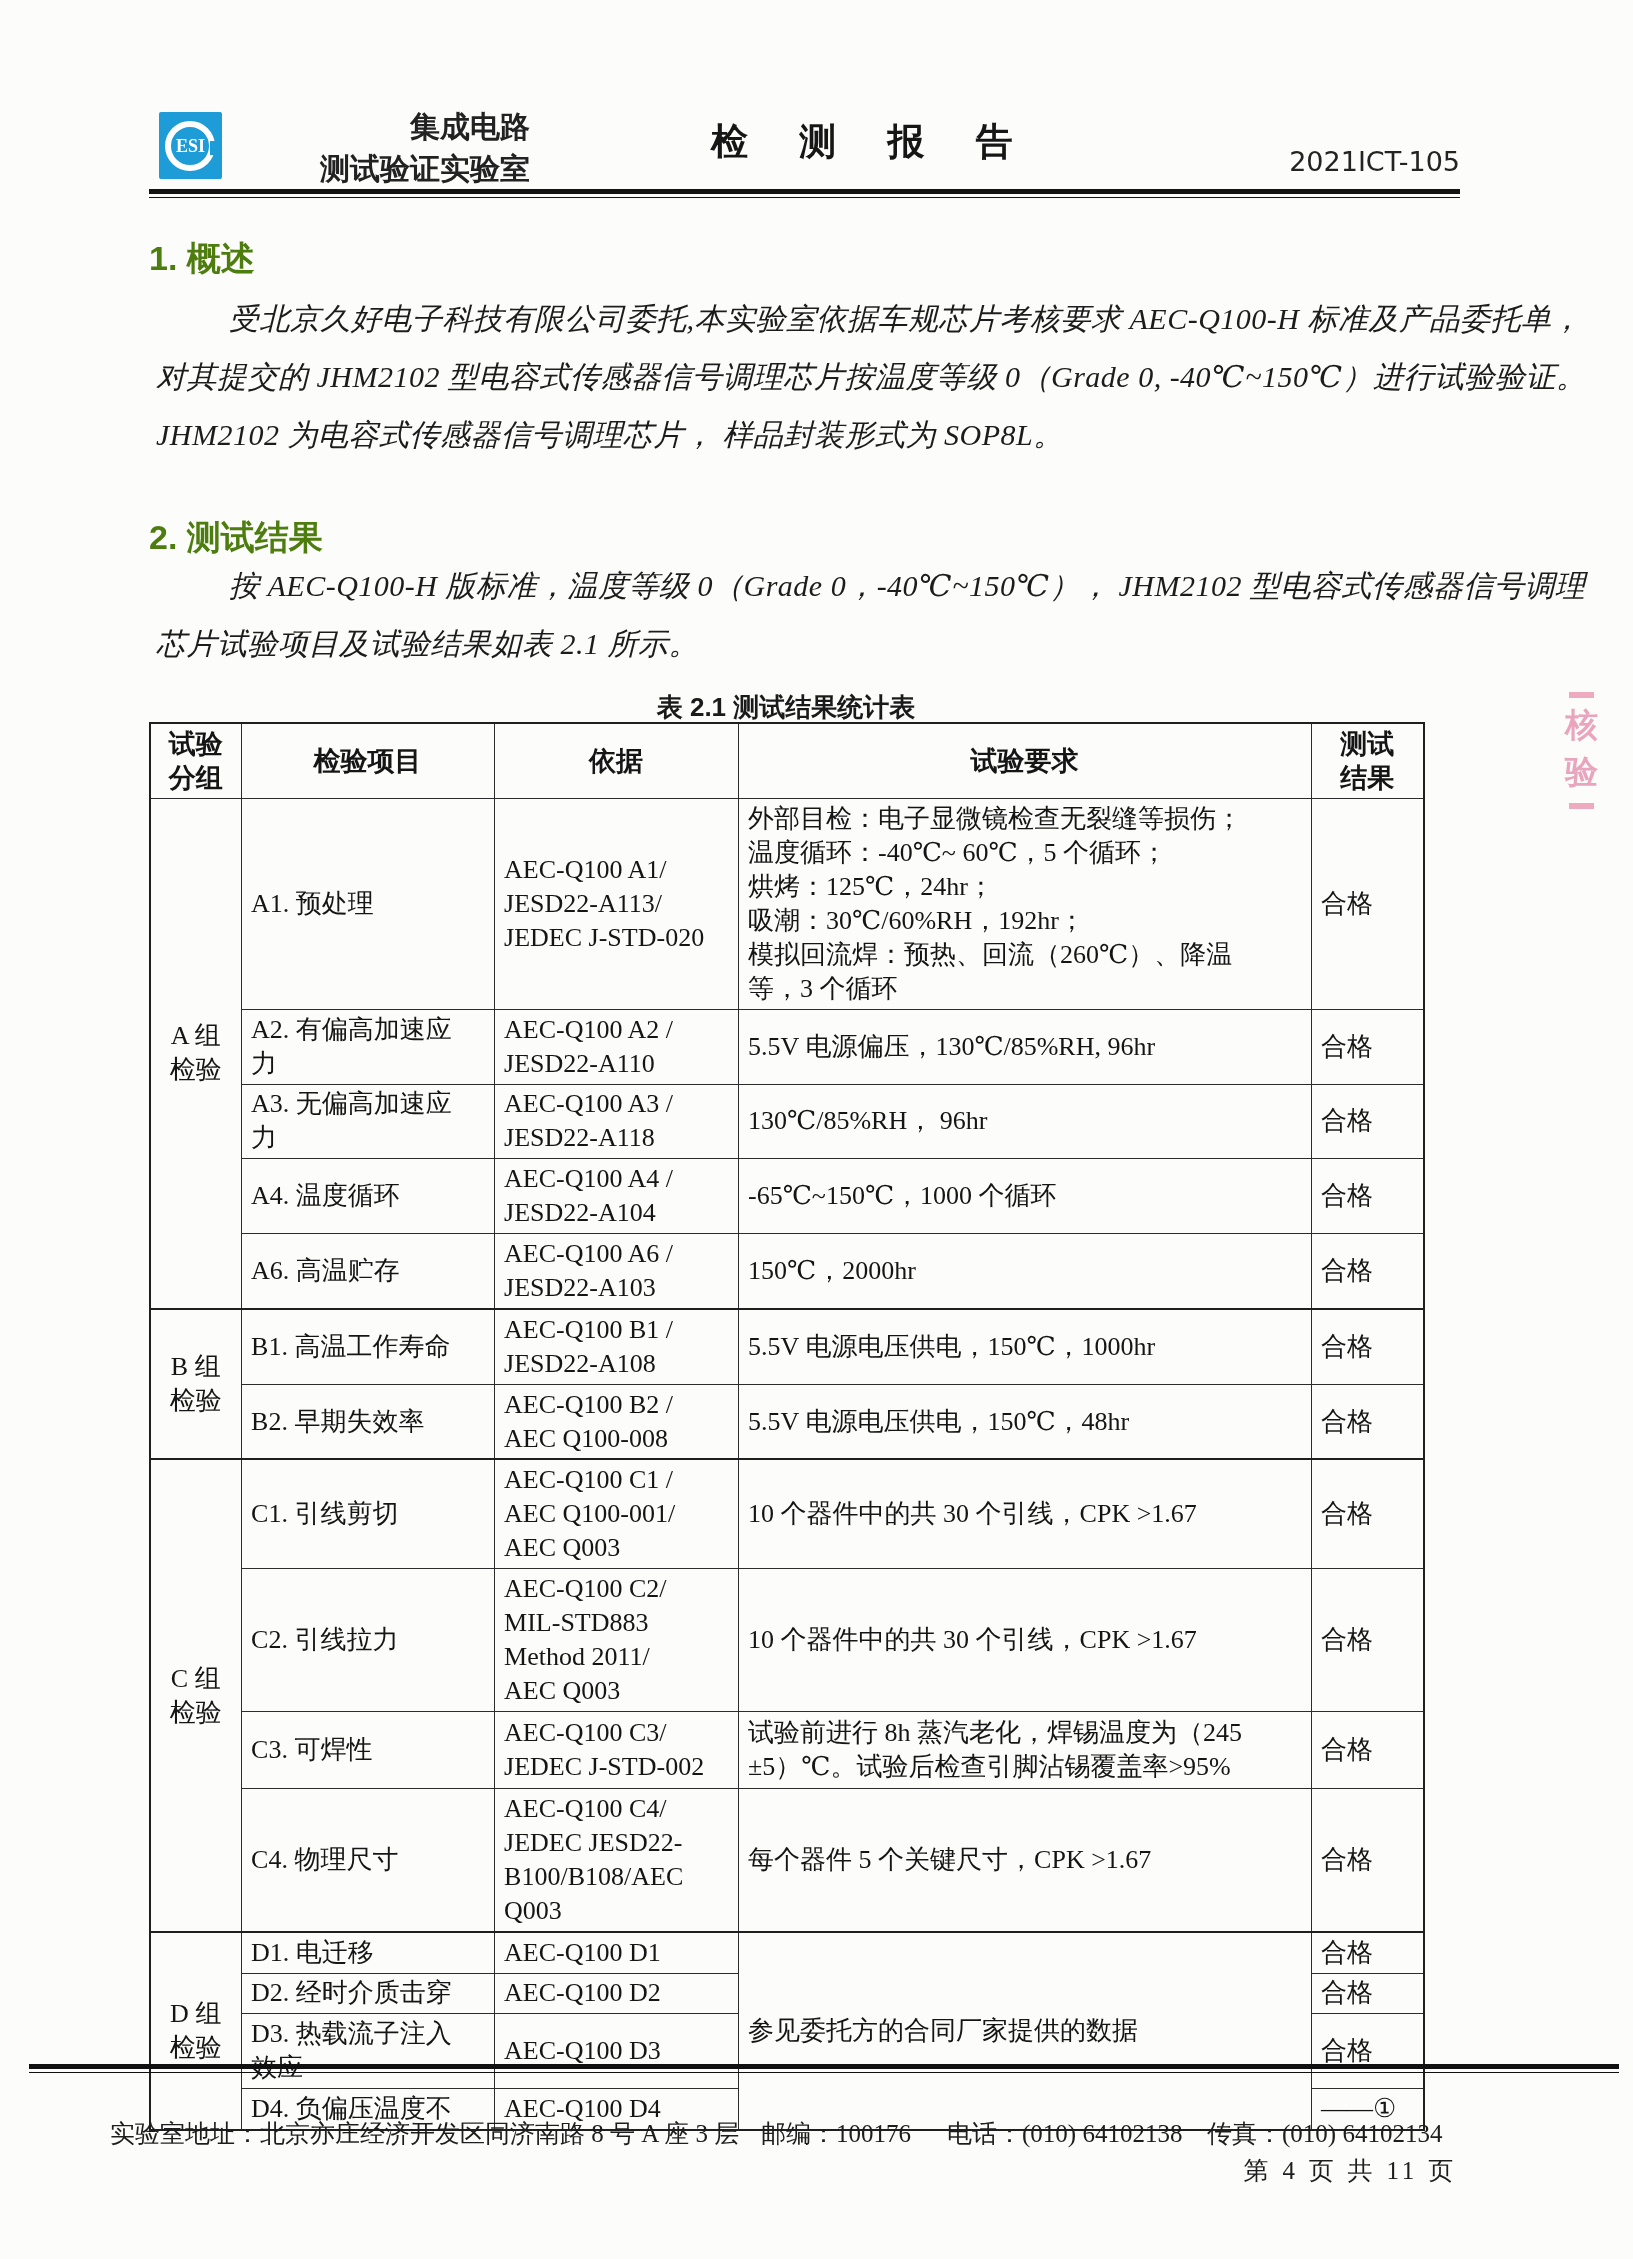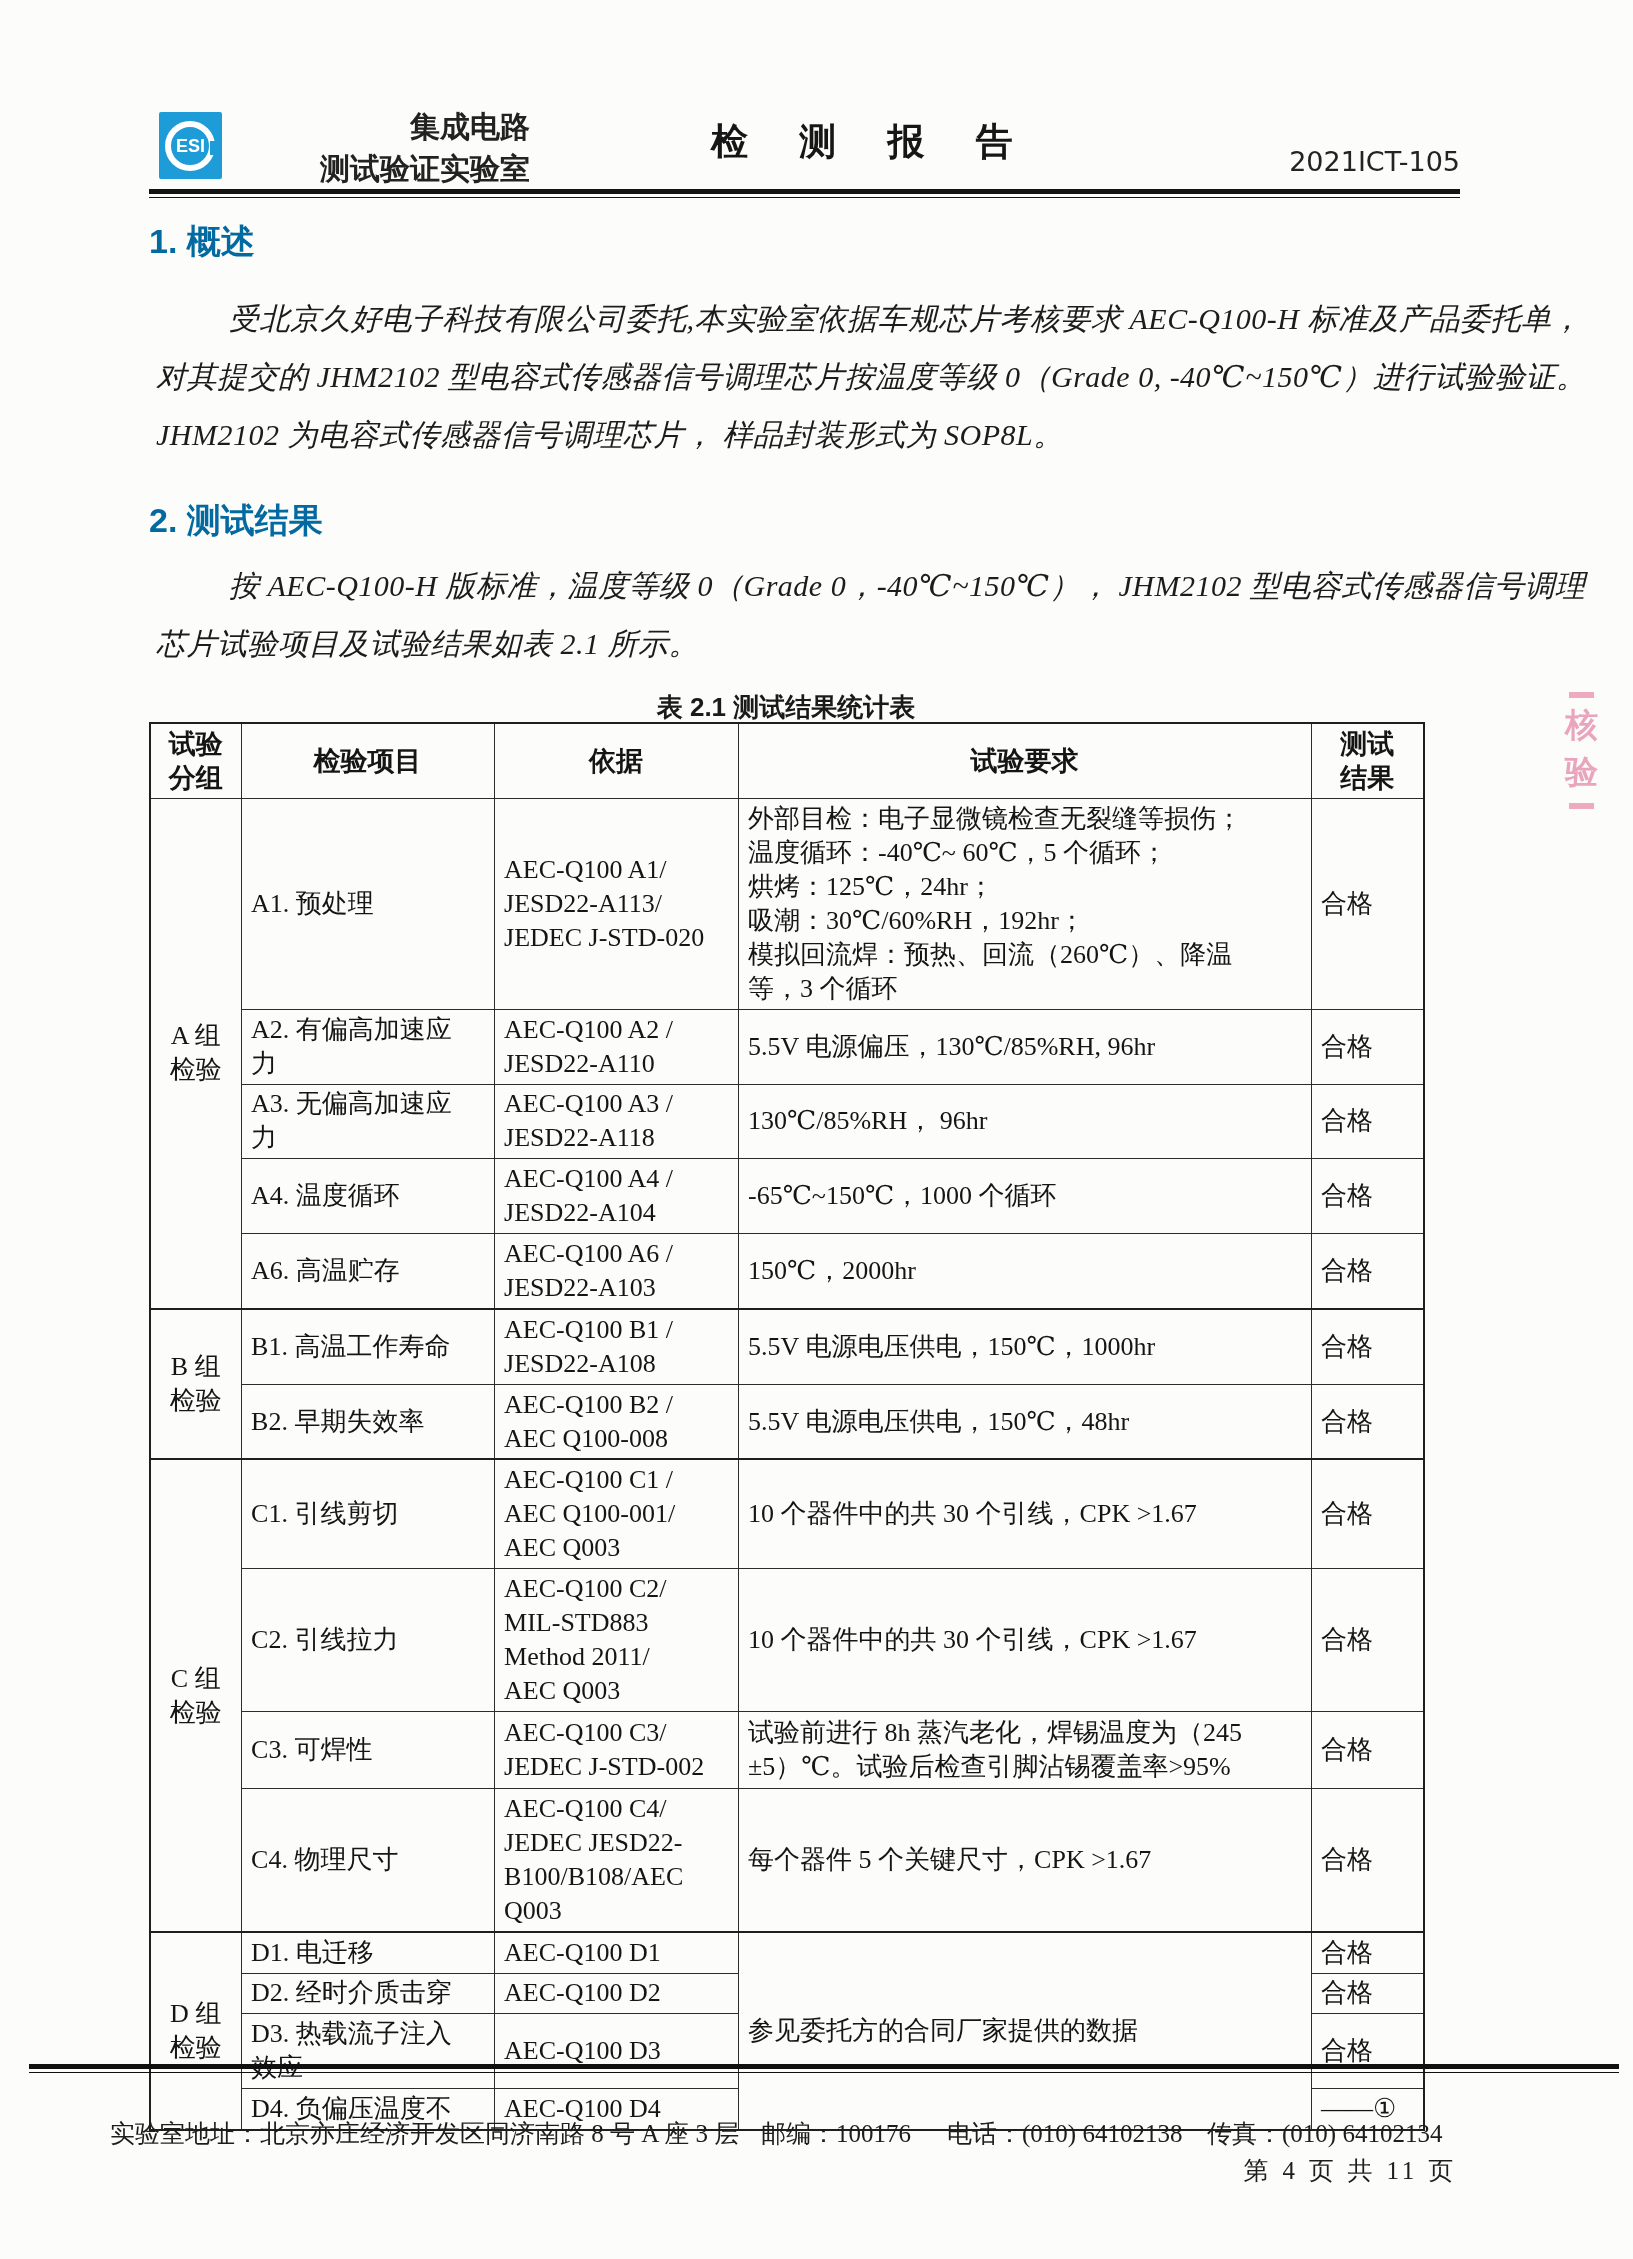--- a/index.html
+++ b/index.html
@@ -5,30 +5,30 @@
   html,body{margin:0;padding:0;background:#e9e9e7;}
   .page{
     position:relative;width:1633px;height:2260px;background:#fcfcfa;overflow:hidden;
     font-family:"Liberation Serif","DejaVu Serif",serif;color:#1b1b1b;
   }
   
   .logo{position:absolute;left:159px;top:112px;width:63px;height:67px;background:#1e9cd7;border-radius:1.9px;}
   .logo .ring{position:absolute;left:5.8px;top:8.6px;width:50px;height:50px;border:6.7px solid #fff;border-radius:50%;box-sizing:border-box;}
   .logo .gap{position:absolute;right:0px;top:29px;width:12.5px;height:14.4px;background:#1e9cd7;}
   .logo .esi{position:absolute;left:0;top:24px;width:100%;text-align:center;
-    font-family:Liberation Sans, sans-serif;font-weight:bold;font-size:18px;color:#fff;}
+    font-family:Liberation Serif, serif;font-weight:bold;font-size:18px;color:#fff;}
   .org{position:absolute;left:242px;top:106px;width:288px;text-align:right;
     font-family:"Liberation Sans","DejaVu Sans",sans-serif;font-weight:bold;font-size:30px;line-height:42px;color:#222;}
   .report-title{position:absolute;left:711px;top:117px;font-size:37px;font-weight:bold;letter-spacing:21px;color:#161616;}
   .report-no{position:absolute;left:1249px;top:146px;width:211px;text-align:right;
     font-family:"DejaVu Sans","Liberation Sans",sans-serif;font-size:27px;color:#232323;}
   .header-rule{position:absolute;left:149px;top:189px;width:1311px;height:2.9px;
     border-top:5.8px solid #141414;border-bottom:1.9px solid #141414;}
   
-  .h-sec{position:absolute;left:149px;font-family:"Liberation Sans","DejaVu Sans",sans-serif;font-weight:bold;font-size:34px;color:#0369a1;}
+  .h-sec{position:absolute;left:149px;font-family:"Liberation Sans","DejaVu Sans",sans-serif;font-weight:bold;font-size:34px;color:#4d7c0f;margin-top:17px;}
   .sec1-h{top:219px;}
   .sec2-h{top:498px;}
   .para{position:absolute;left:156px;width:1331px;font-size:30px;letter-spacing:0.5px;color:#1c1c1c;font-style:italic;}
   .para .line{height:58px;line-height:58px;white-space:nowrap;}
   .para .indent{padding-left:73px;}
   .para1{top:290px;}
   .para2{top:557px;}
   
   .tbl-title{position:absolute;left:149px;top:690px;width:1274px;text-align:center;
     font-family:"Liberation Sans","DejaVu Sans",sans-serif;font-weight:bold;font-size:26px;color:#1a1a1a;}

